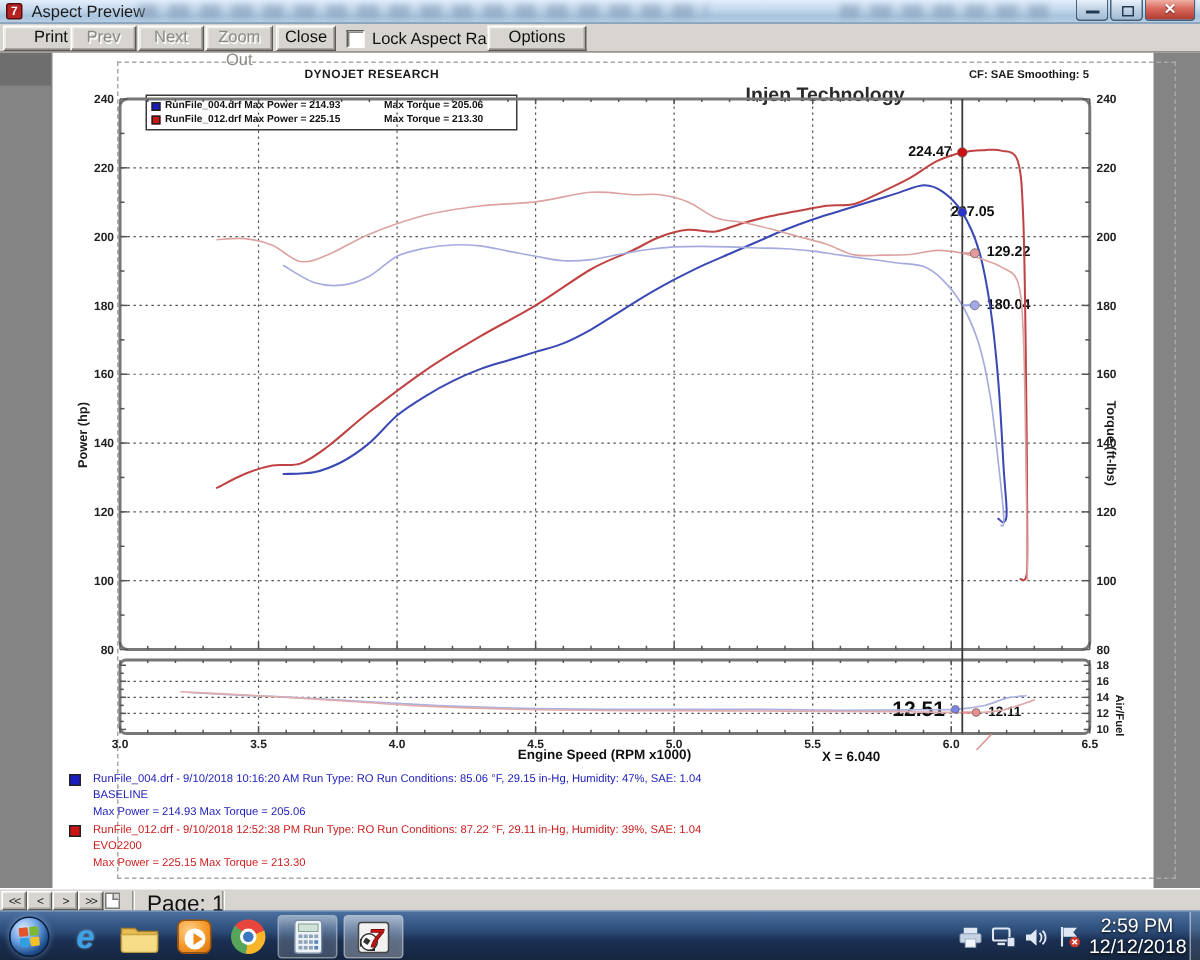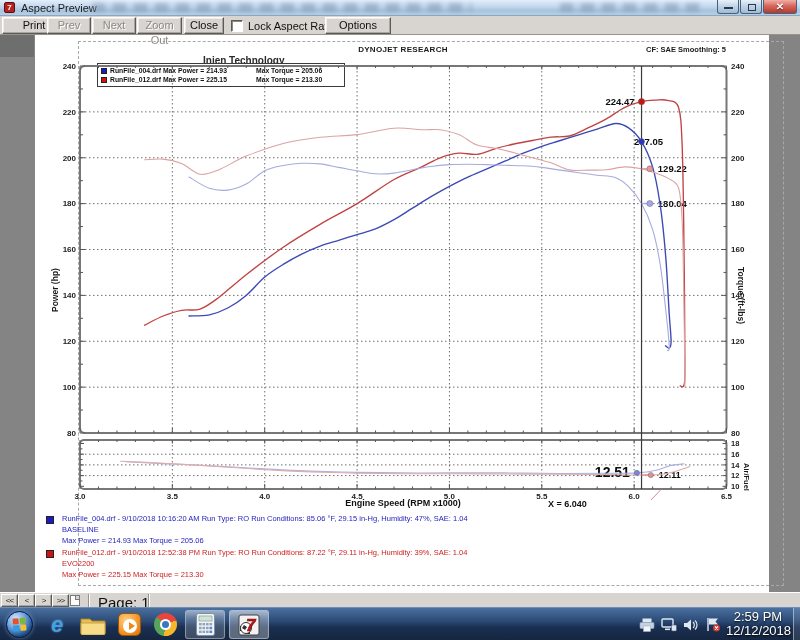--- a/index.html
+++ b/index.html
@@ -36,24 +36,24 @@
     box-shadow:inset 1px 1px 0 #8b8985; }
   .chklabel { font-size:11px; margin-left:5px; color:#101010; }
   .opt { left:325px; width:66px; }
 
   
   .preview { position:absolute; left:0; top:35px; width:800px; height:557px; background:#848484; z-index:1; }
   .corner-dark { position:absolute; left:0; top:0; width:34px; height:22px; background:#6e6e6e; }
   .page { position:absolute; left:35px; top:0; width:734px; height:557px; background:#ffffff; }
   .printable-border { position:absolute; left:43px; top:6px; width:706px; height:545px;
     border:1px dashed #a8a8a8; }
-  .hdr1 { position:absolute; left:203px; top:10px; width:400px; text-align:center;
+  .hdr1 { position:absolute; left:203px; top:10px; width:400px; text-align:left;
     font-size:8px; font-weight:bold; color:#1a1a1a; letter-spacing:.3px; }
-  .hdr2 { position:absolute; left:203px; top:20px; width:400px; text-align:left;
-    font-size:10px; font-weight:bold; color:#2a2a2a; }
+  .hdr2 { position:absolute; left:203px; top:20px; width:400px; text-align:right;
+    font-size:13px; font-weight:bold; color:#2a2a2a; }
   .hdr-right { position:absolute; left:540px; top:10px; width:186px; text-align:right;
     font-size:7.5px; font-weight:bold; color:#1a1a1a; }
   .legend { position:absolute; left:97px; top:28px; width:248px; height:24px; background:#fff;
     border:1px solid #3a3a3a; font-size:6.8px; font-weight:bold; color:#111; padding:2px 3px; }
   .legrow { display:flex; align-items:center; height:9px; }
   .sw { width:6px; height:6px; border:1px solid #222; margin-right:3px; flex:none; }
   .leg-main { width:146px; white-space:nowrap; overflow:hidden; }
   .leg-tq { white-space:nowrap; }
   .vlab-left { position:absolute; left:50px; top:175px; width:14px; height:160px;
     writing-mode:vertical-rl; transform:rotate(180deg); text-align:center;

